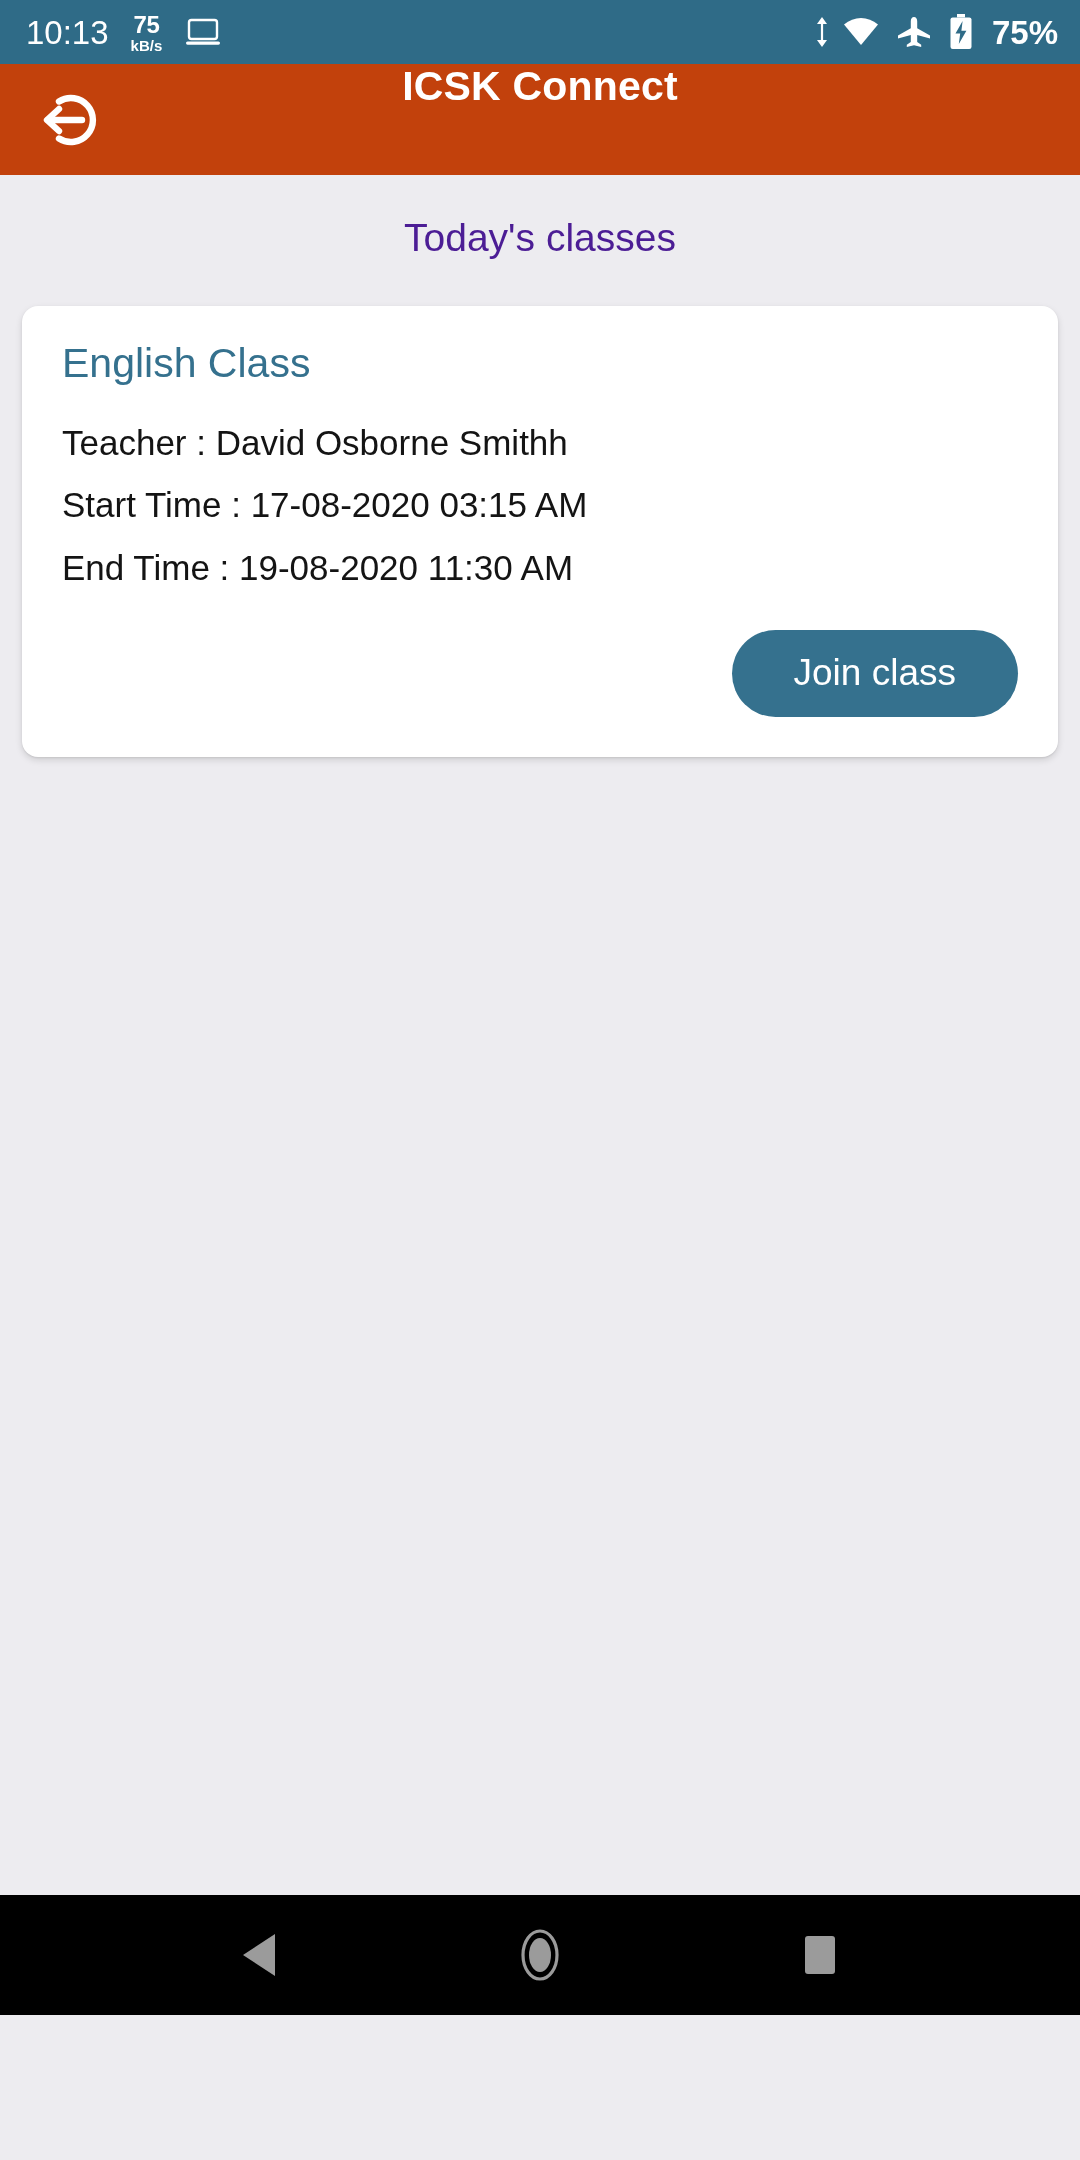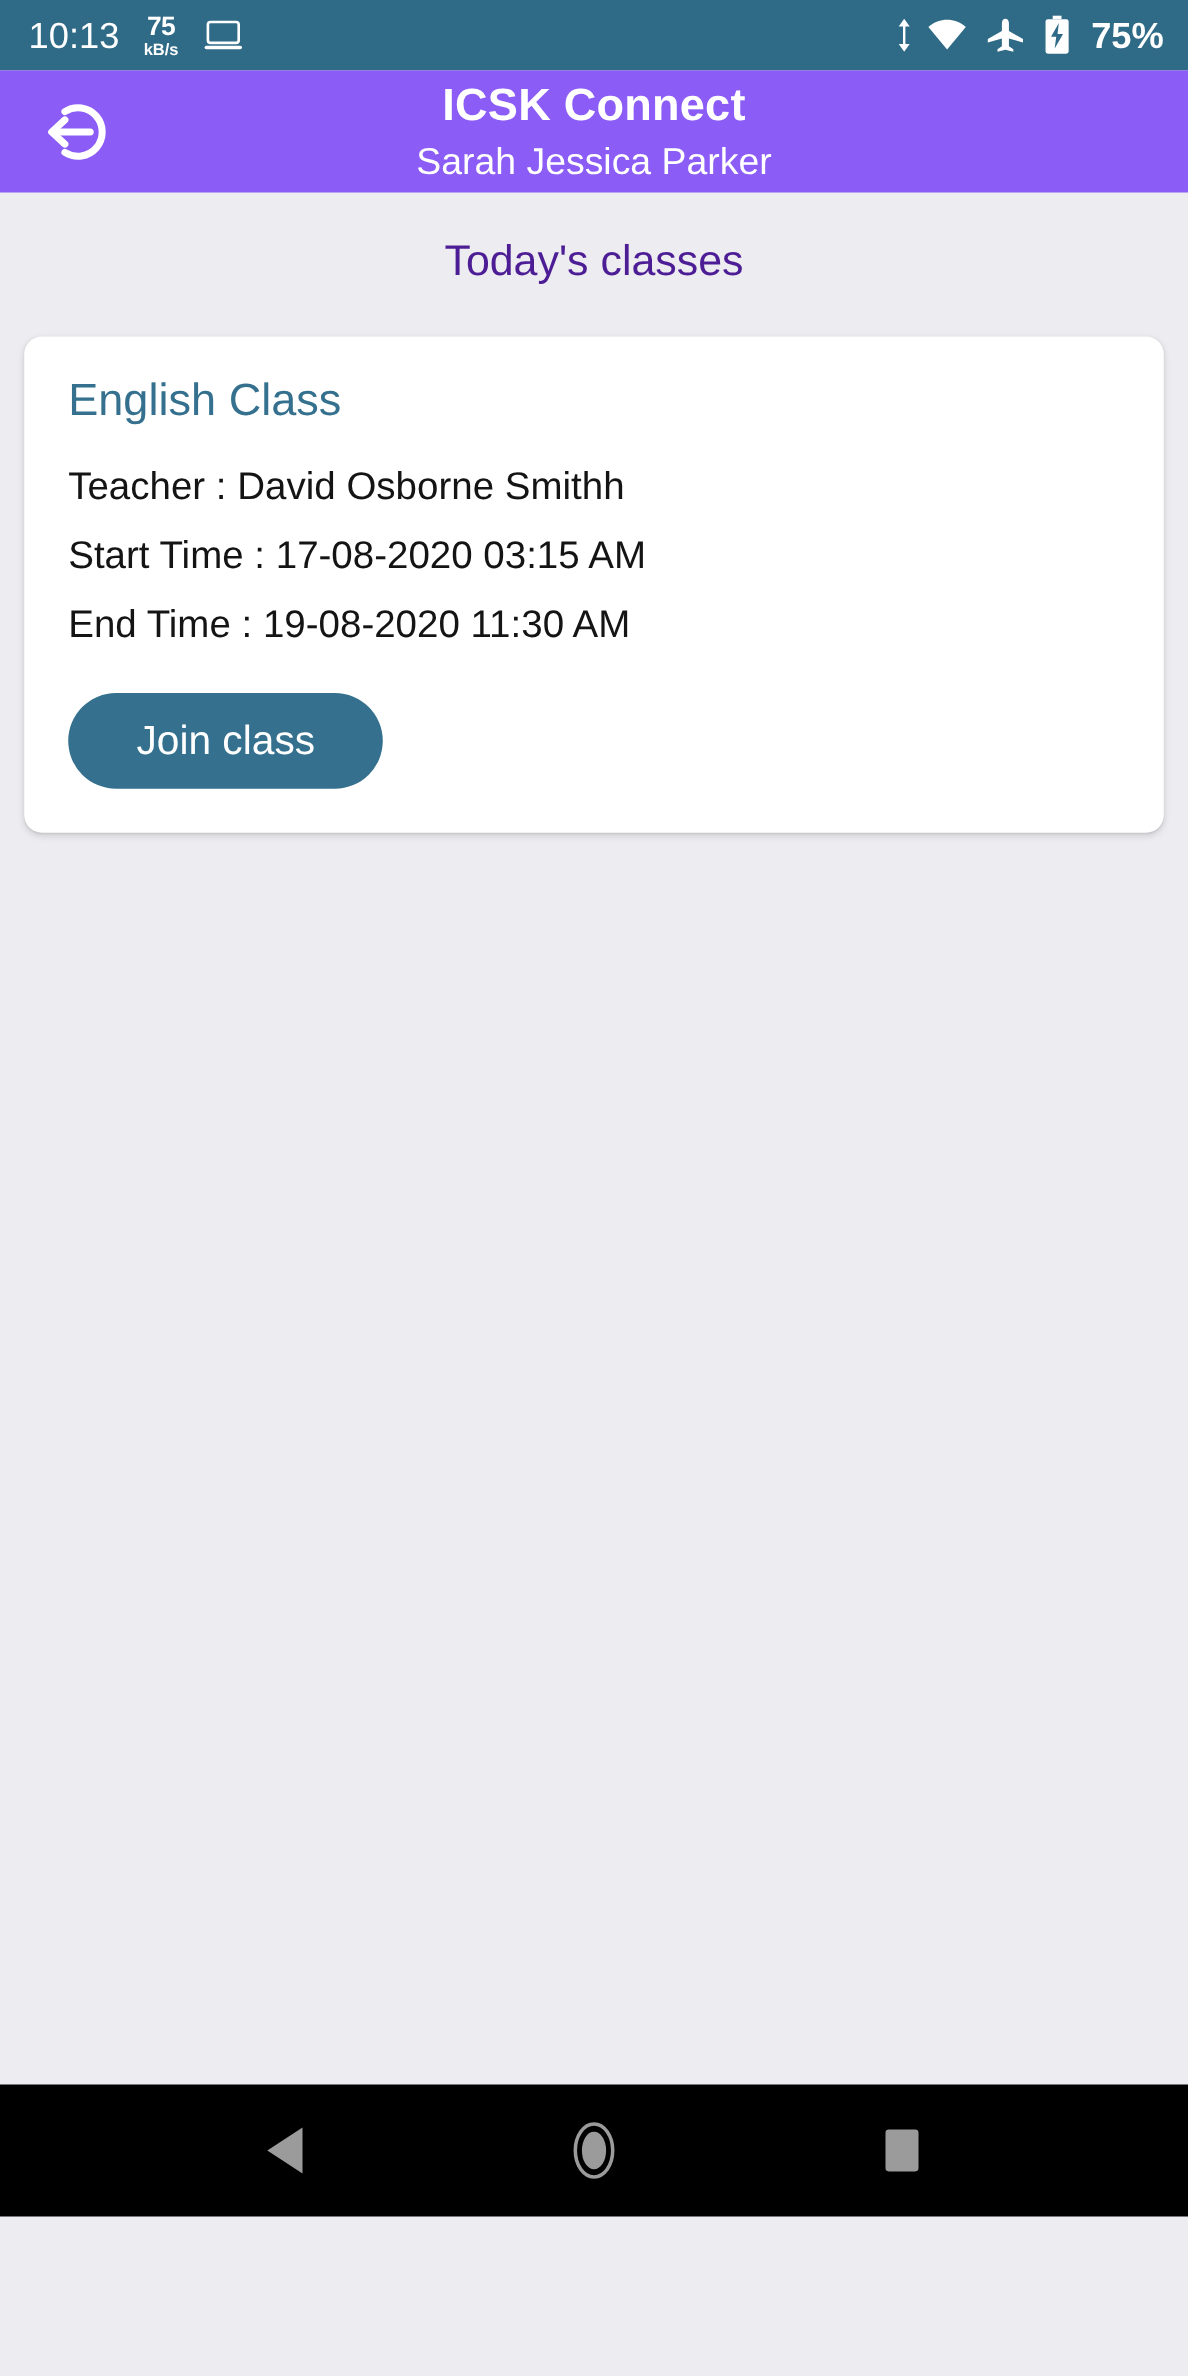--- a/index.html
+++ b/index.html
@@ -68,26 +68,26 @@
   .icon-battery { width: 26px; height: 36px; display:block; }
   .battery-pct {
     font-size: 33px;
     font-weight: 700;
     line-height: 1;
     margin-left: 2px;
   }
 
   
   .app-bar {
-    background: #8b5cf6;
+    background: #c2410c;
     height: 111px;
     flex: 0 0 auto;
     position: relative;
     display: flex;
-    align-items: center;
+    align-items: flex-start;
     justify-content: center;
   }
   .logout-btn {
     position: absolute;
     left: 20px;
     top: 50%;
     transform: translateY(-50%);
     width: 96px;
     height: 96px;
     display: flex;
@@ -160,21 +160,21 @@
     font-size: 35px;
     font-weight: 400;
     line-height: 1.5;
     margin-bottom: 10px;
     white-space: nowrap;
   }
   .card-line:last-of-type { margin-bottom: 0; }
 
   .join-wrap {
     display: flex;
-    justify-content: flex-start;
+    justify-content: flex-end;
     margin-top: 36px;
   }
   .join-btn {
     background: #35718e;
     color: #ffffff;
     border: none;
     border-radius: 100px;
     font-family: "Liberation Sans", sans-serif;
     font-size: 37px;
     font-weight: 400;
@@ -271,21 +271,20 @@
         <svg class="icon-logout" viewBox="0 0 66 66" xmlns="http://www.w3.org/2000/svg">
           <path d="M24 14.5 A22 22 0 1 1 24 51.5" fill="none" stroke="#ffffff" stroke-width="6.4" stroke-linecap="round"></path>
           <line x1="13" y1="33" x2="47" y2="33" stroke="#ffffff" stroke-width="6.4" stroke-linecap="round"></line>
           <polyline points="24,22 12,33 24,44" fill="none" stroke="#ffffff" stroke-width="6.4" stroke-linecap="round" stroke-linejoin="round"></polyline>
         </svg>
       </span>
     </button>
 
     <div class="app-bar-titles">
       <span class="app-title">ICSK Connect</span>
-      <span class="app-subtitle">Sarah Jessica Parker</span>
     </div>
   </div>
 
   <div class="content">
 
     <div class="section-title">Today's classes</div>
 
     <div class="class-card">
       <div class="card-title">English Class</div>
 

